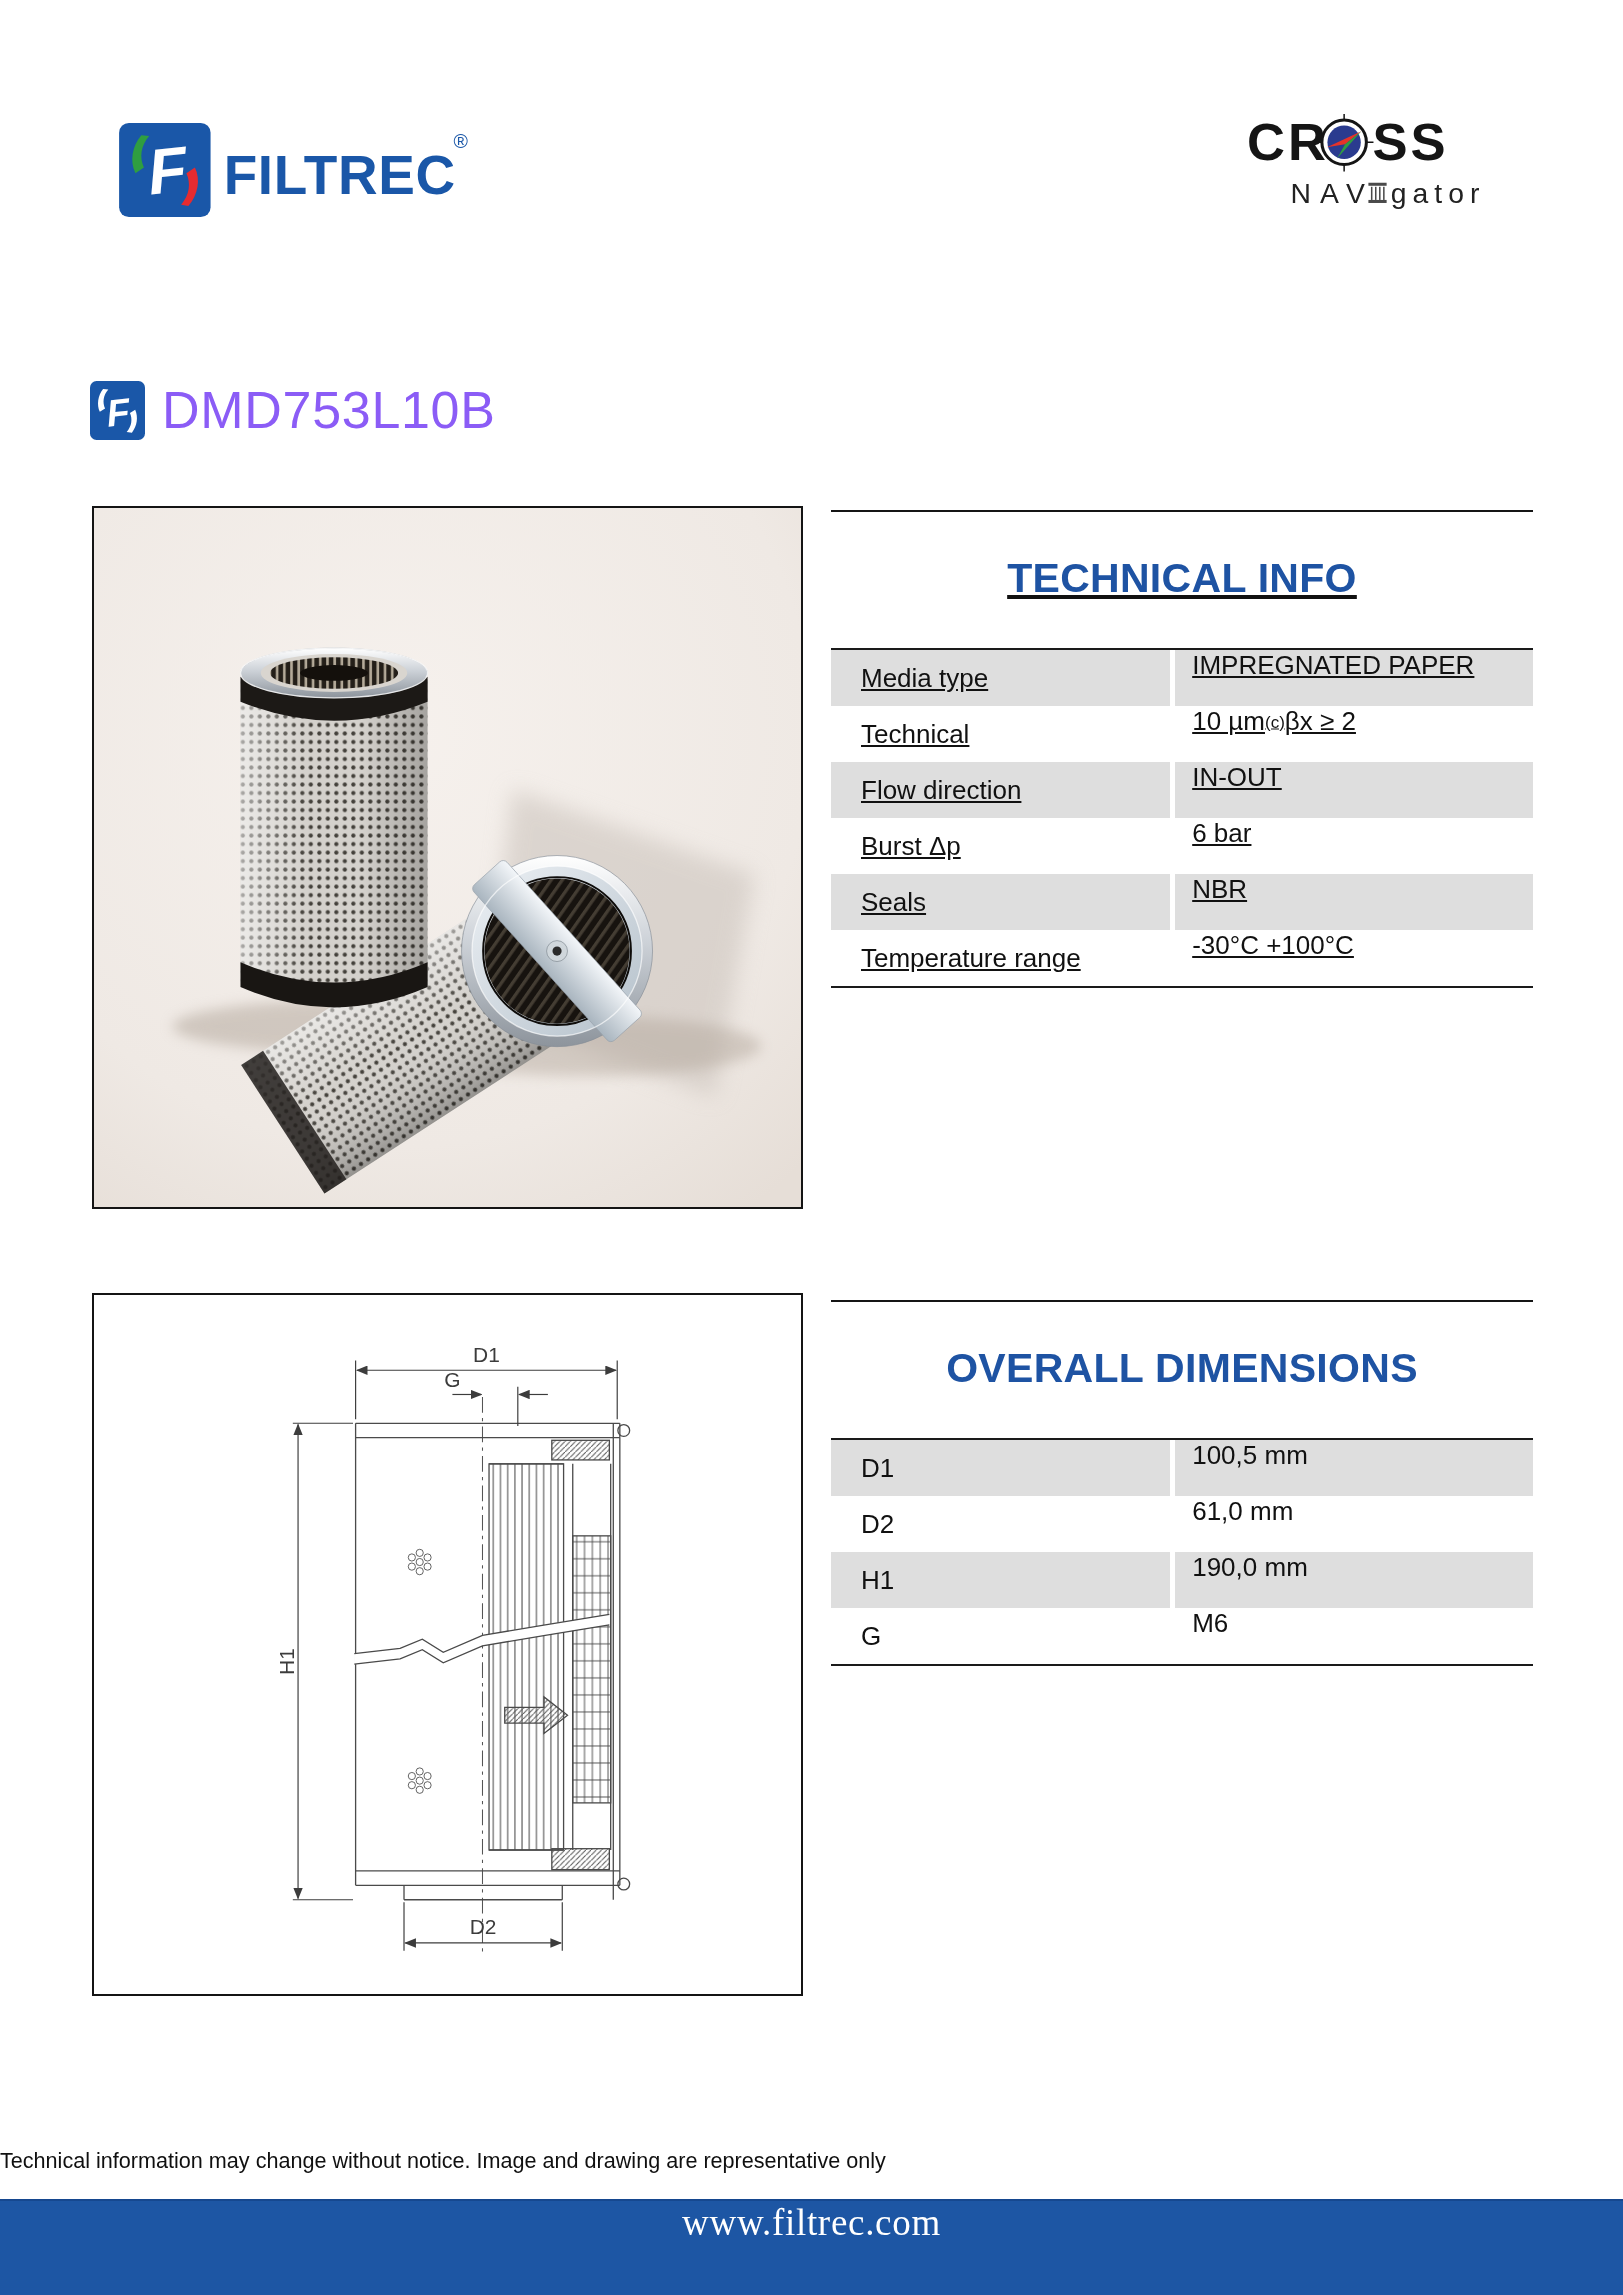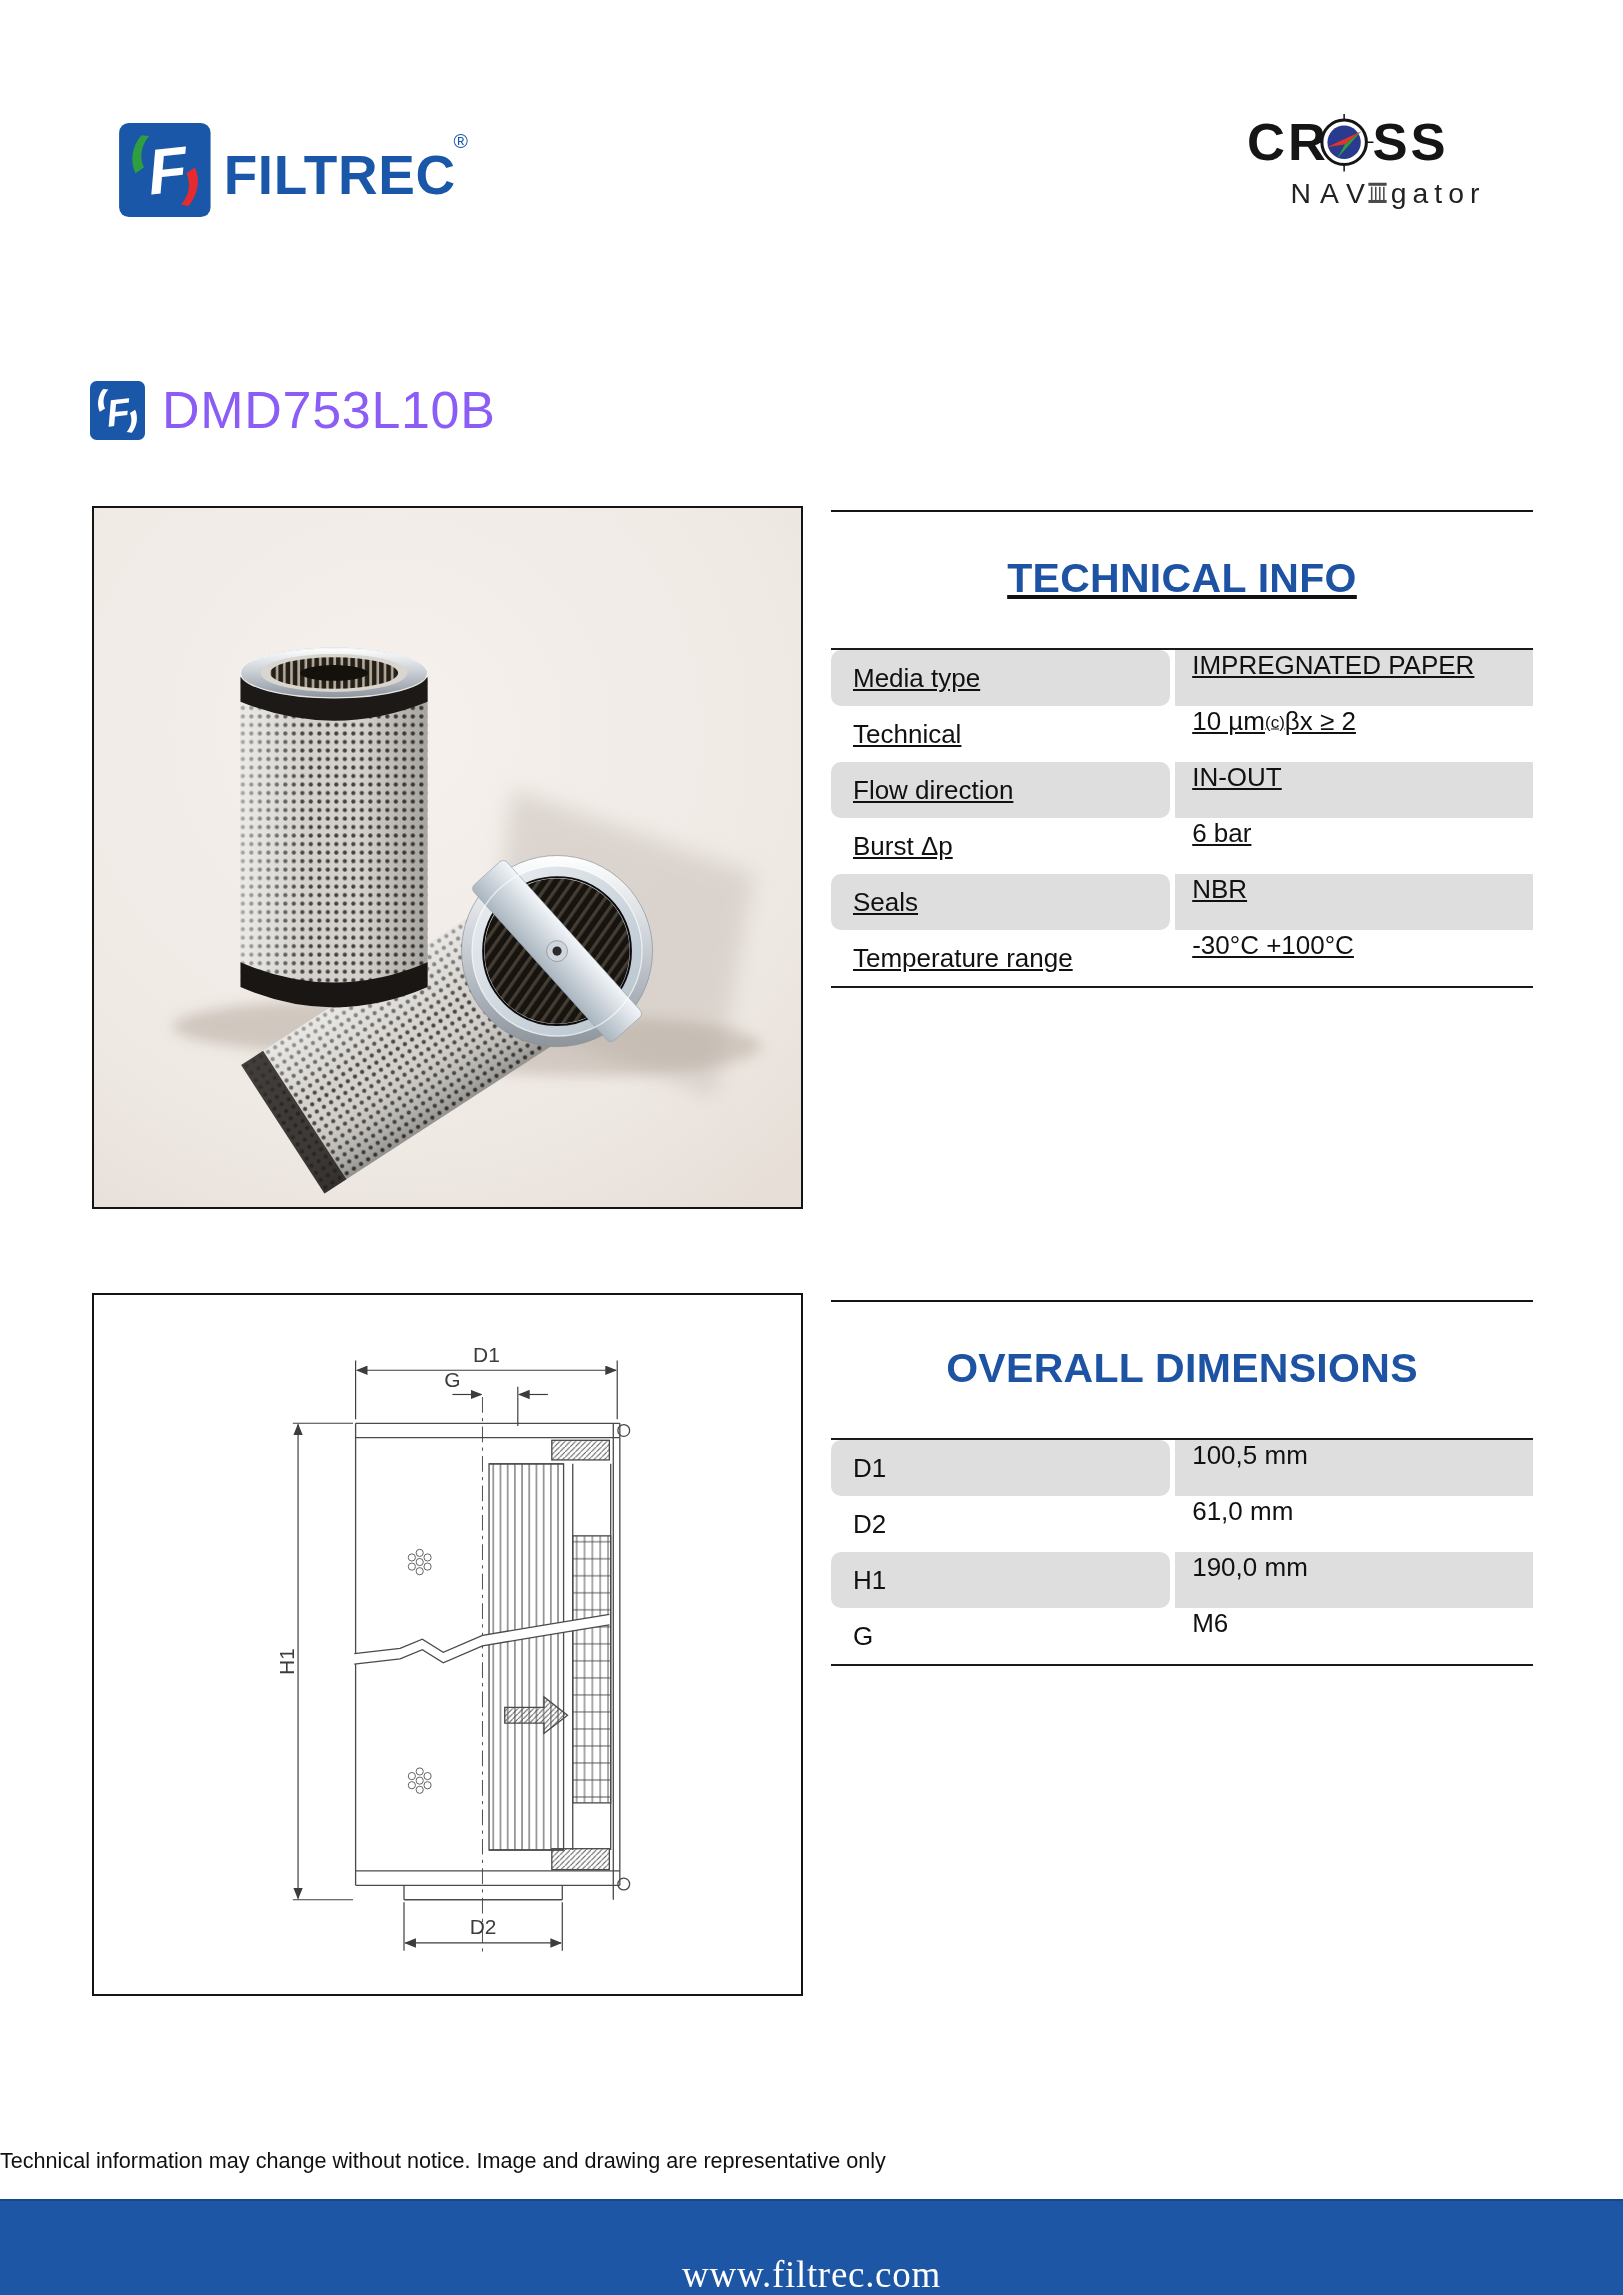--- a/index.html
+++ b/index.html
@@ -23,30 +23,30 @@
 
   
   .panel{left:831px;width:702px;}
   #panel-tech{top:510px;text-decoration:underline;}
   #panel-dim{top:1300px;}
   .rule{height:2px;background:#151515;}
   .panel h2{margin:43px 0 0 0;height:46px;line-height:46px;text-align:center;
             font-size:41px;font-weight:bold;color:#1e53a3;letter-spacing:0.3px;}
   .dtable{margin-top:47px;border-top:2px solid #1a1a1a;border-bottom:2px solid #1a1a1a;}
   .trow{display:flex;height:56px;}
-  .tlabel{width:339px;margin-right:5.2px;display:flex;align-items:center;padding-left:22px;
-          box-sizing:border-box;font-size:26px;border-radius:10px;}
+  .tlabel{width:339px;margin-right:5.2px;display:flex;align-items:center;padding-left:30px;
+          box-sizing:border-box;font-size:26px;}
   .tvalue{flex:1;display:flex;align-items:flex-start;padding-left:17px;box-sizing:border-box;font-size:26px;}
   .trow:nth-child(odd) .tlabel,.trow:nth-child(odd) .tvalue{background:#dedede;}
   .tvalue sub{font-size:17px;transform:translateY(6.5px);}
 
   
   #disclaimer{left:0;top:2148px;width:1623px;text-align:left;font-size:21.6px;color:#101010;}
   #footer-bar{left:0;top:2199px;width:1623px;height:97px;background:#1d56a4;border-top:2.6px solid #16488f;
-              box-sizing:border-box;display:flex;align-items:flex-end;justify-content:center;}
+              box-sizing:border-box;display:flex;align-items:flex-start;justify-content:center;}
   #footer-bar .site{font-family:"Liberation Serif", serif;font-size:37px;color:#ffffff;letter-spacing:0.7px;}
 
   svg text{font-family:"Liberation Sans", sans-serif;}
 </style>
 </head>
 <body>
 
 <div class="page">
 
   <svg id="filtrec-logo" class="abs" viewBox="0 0 540 150">

